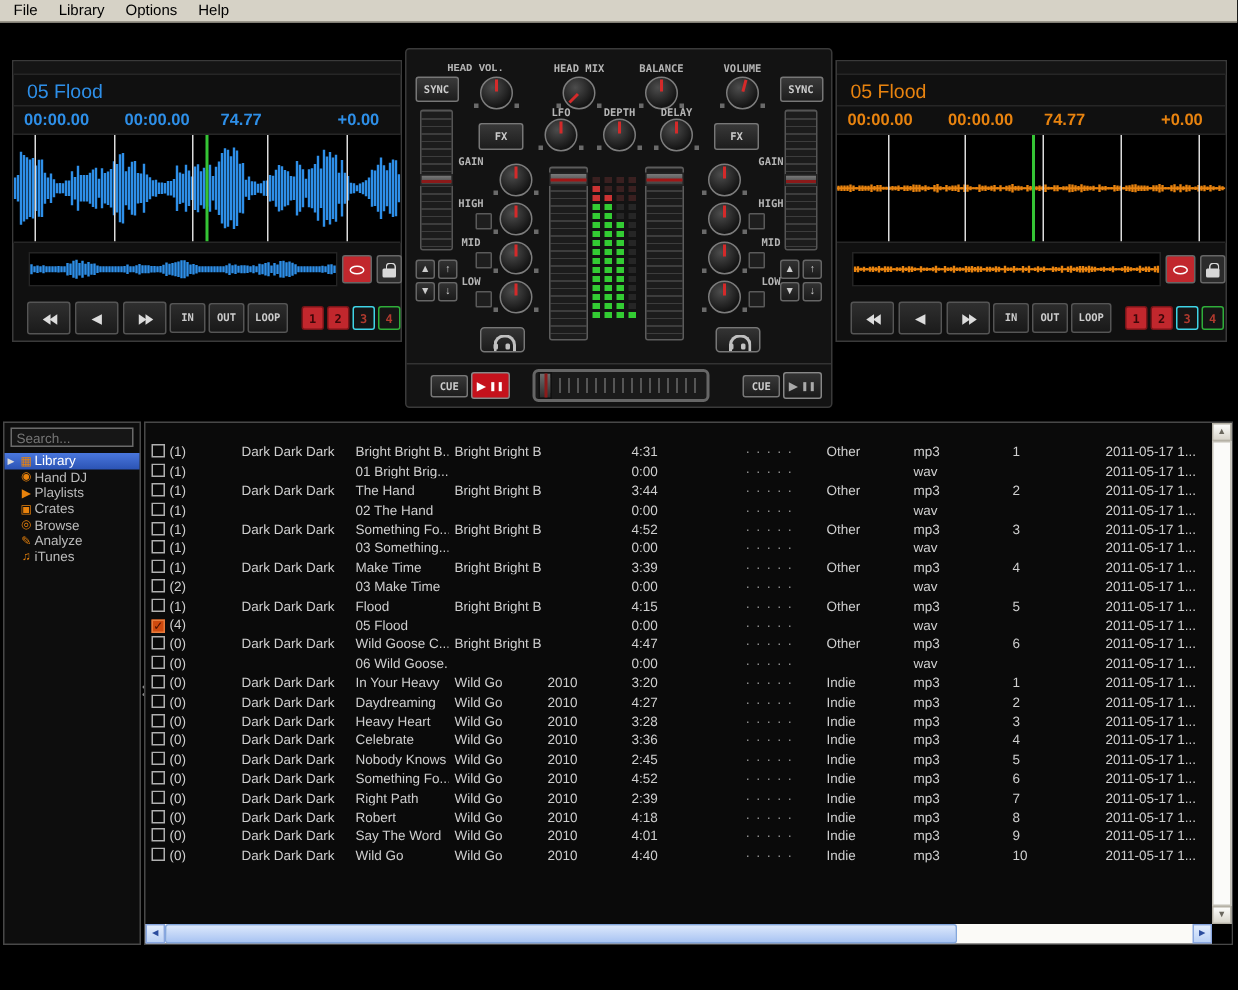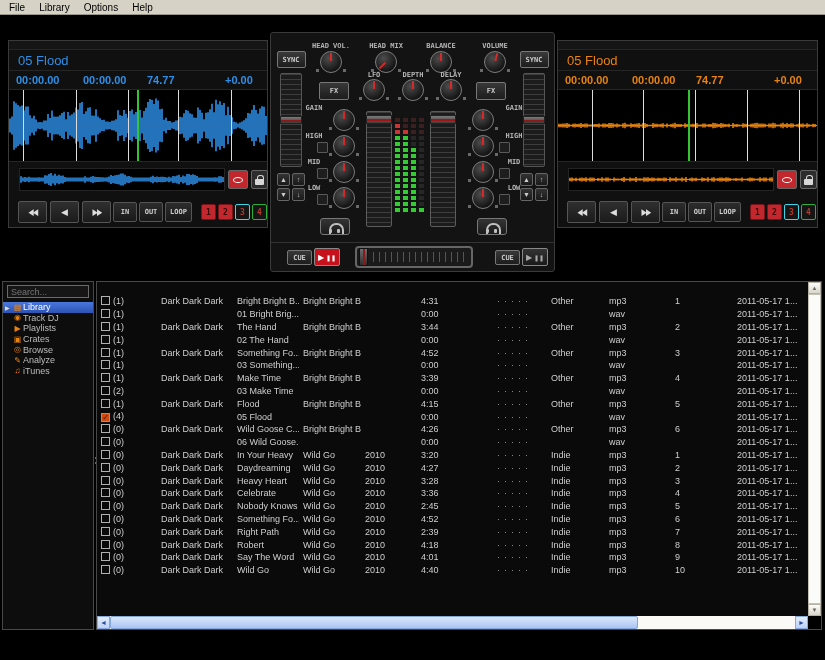--- a/index.html
+++ b/index.html
@@ -289,21 +289,21 @@
         <div class="pitch-handle" style="top:42px;"></div>
       </div>
       <div class="bend-grid">
         <div class="bend-btn">▲</div>
         <div class="bend-btn">↑</div>
         <div class="bend-btn">▼</div>
         <div class="bend-btn">↓</div>
       </div>
     </div>
 
-    <span class="pixlabel" style="left:30px;top:9px;width:60px;font-family:Liberation Mono, monospace;">HEAD VOL.</span>
+    <span class="pixlabel" style="left:16px;top:9px;width:60px;font-family:Liberation Mono, monospace;">HEAD VOL.</span>
     <span class="pixlabel" style="left:85px;top:9px;width:60px;">HEAD MIX</span>
     <span class="pixlabel" style="left:140px;top:9px;width:60px;">BALANCE</span>
     <span class="pixlabel" style="left:194px;top:9px;width:60px;">VOLUME</span>
     <div class="knob" style="left:49px;top:18px;">
         <div class="face" style="transform: rotate(0deg);">
           <div class="ptr"></div>
         </div>
       </div>
     <div class="knob" style="left:104px;top:18px;">
         <div class="face" style="transform: rotate(-135deg);">
@@ -508,21 +508,21 @@
     <input class="search" placeholder="Search..." style="">
     <div id="tree">
         <div class="tree-row selected">
           <span class="tree-exp">▶</span>
           <span class="tree-icon">▦</span>
           <span>Library</span>
         </div>
         <div class="tree-row">
           <span class="tree-pad"></span>
           <span class="tree-icon">◉</span>
-          <span>Track DJ</span>
+          <span>Hand DJ</span>
         </div>
         <div class="tree-row">
           <span class="tree-pad"></span>
           <span class="tree-icon">▶</span>
           <span>Playlists</span>
         </div>
         <div class="tree-row">
           <span class="tree-pad"></span>
           <span class="tree-icon">▣</span>
           <span>Crates</span>
@@ -680,21 +680,21 @@
           <div class="lcell" style="width: 66px;">wav</div>
           <div class="lcell" style="width: 62px;"></div>
           <div class="lcell" style="width: 75px;">2011-05-17 1...</div>
         </div>
         <div class="lrow">
           <div class="lcell" style="width: 60px;"><span class="cb"></span>(0)</div>
           <div class="lcell" style="width: 76px;">Dark Dark Dark</div>
           <div class="lcell" style="width: 66px;">Wild Goose C...</div>
           <div class="lcell" style="width: 62px;">Bright Bright B...</div>
           <div class="lcell" style="width: 56px;"></div>
-          <div class="lcell" style="width: 70px;">4:26</div>
+          <div class="lcell" style="width: 70px;">4:47</div>
           <div class="lcell cell-rating" style="width: 60px;">·····</div>
           <div class="lcell" style="width: 58px;">Other</div>
           <div class="lcell" style="width: 66px;">mp3</div>
           <div class="lcell" style="width: 62px;">6</div>
           <div class="lcell" style="width: 75px;">2011-05-17 1...</div>
         </div>
         <div class="lrow">
           <div class="lcell" style="width: 60px;"><span class="cb"></span>(0)</div>
           <div class="lcell" style="width: 76px;"></div>
           <div class="lcell" style="width: 66px;">06 Wild Goose...</div>

